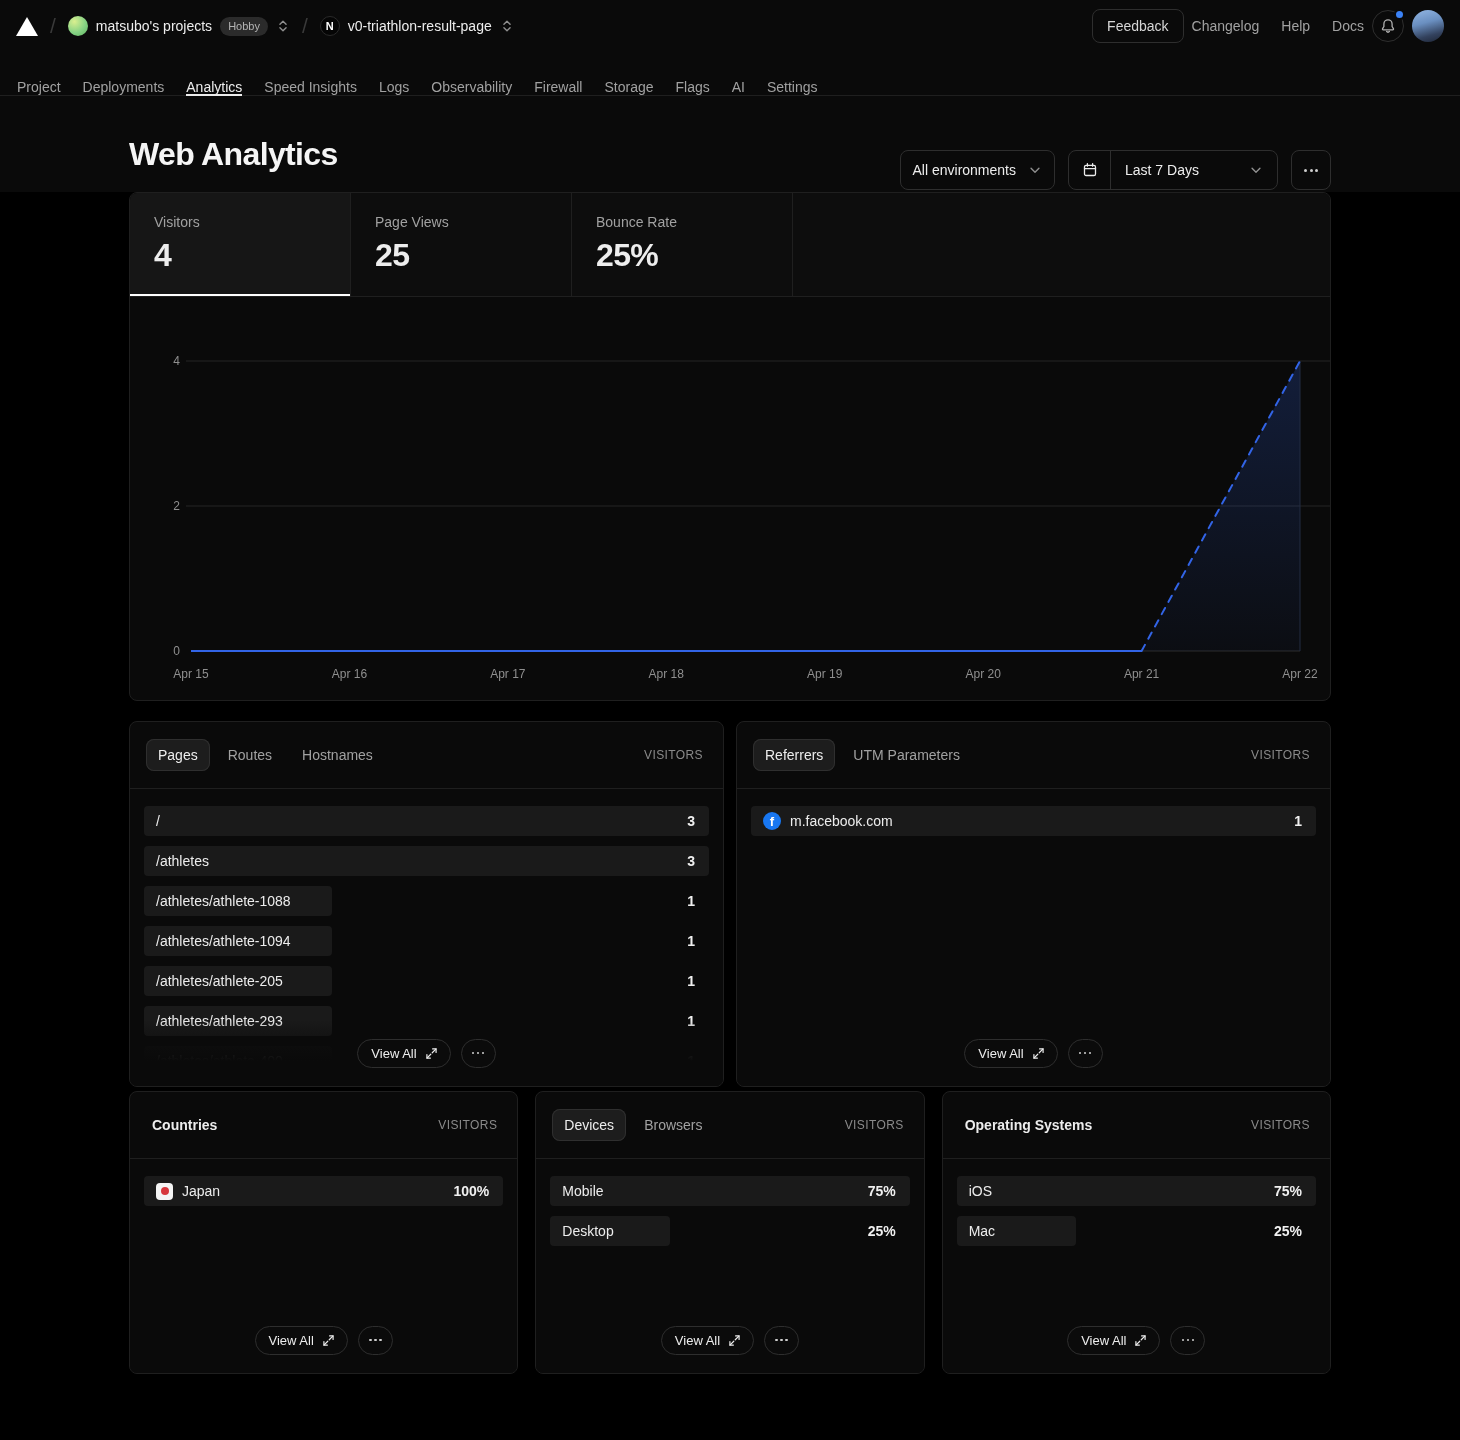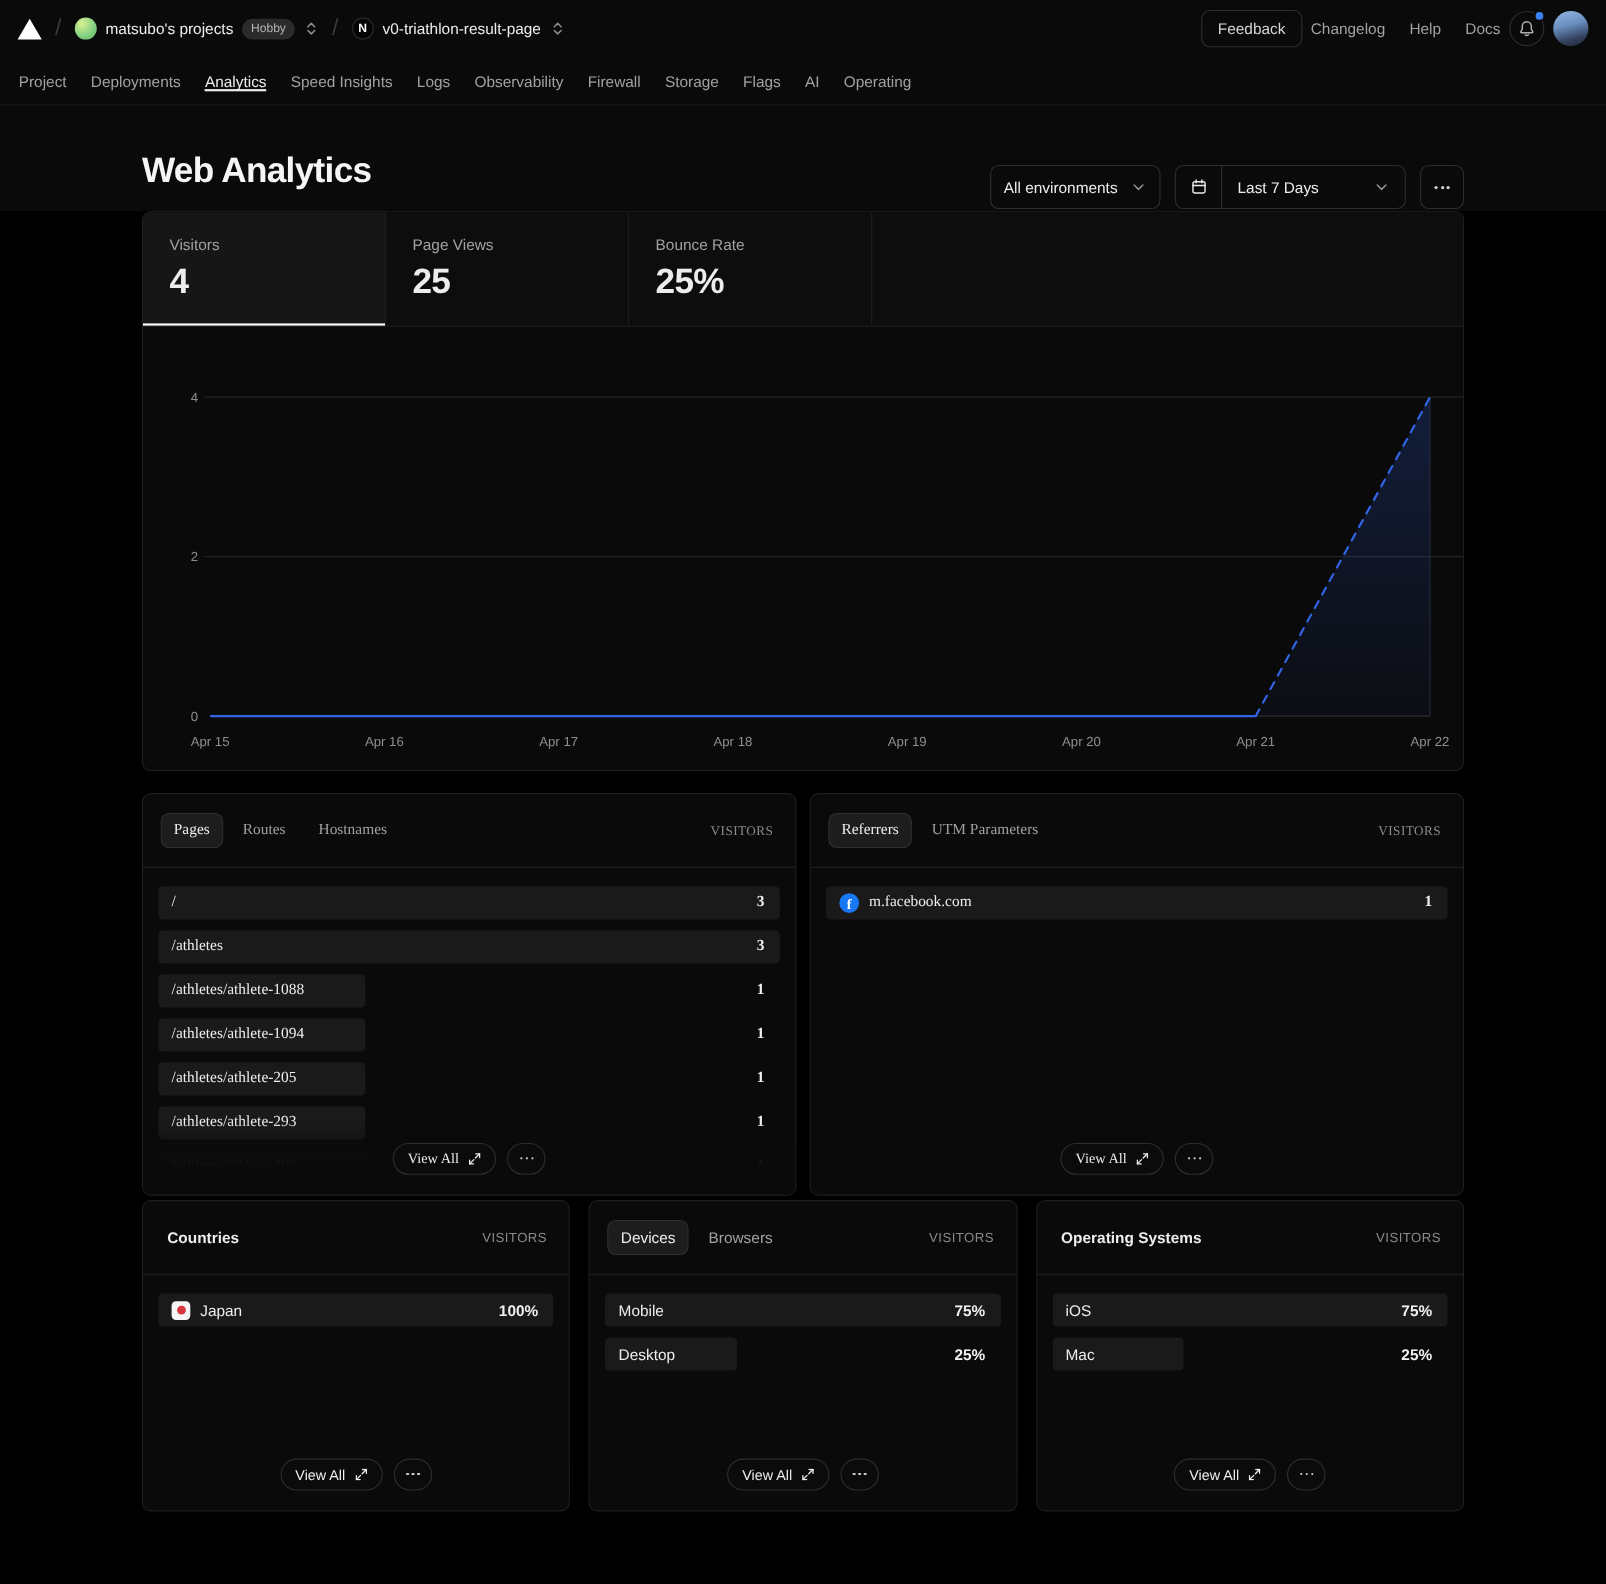--- a/index.html
+++ b/index.html
@@ -25,21 +25,21 @@
   .proj-logo { width:20px; height:20px; border-radius:50%; background:#050505; border:1px solid #2a2a2a; color:#fff; font-size:11px; font-weight:700; display:flex; align-items:center; justify-content:center; }
   .topbar-right { margin-left:auto; display:flex; align-items:center; gap:8px; }
   .feedback-btn { border:1px solid #2e2e2e; background:transparent; border-radius:8px; padding:8px 14px; color:#d6d6d6; font-size:14px; cursor:pointer; font-family:inherit; }
   .top-link { color:#a1a1a1; font-size:14px; cursor:pointer; }
   .bell-btn { width:32px; height:32px; border:1px solid #2e2e2e; border-radius:50%; position:relative; display:flex; align-items:center; justify-content:center; cursor:pointer; background:transparent; }
   .bell-dot { position:absolute; top:-2px; right:-2px; width:11px; height:11px; border-radius:50%; background:#3b82f6; border:2px solid #0a0a0a; }
   .user-avatar { width:32px; height:32px; border-radius:50%; cursor:pointer;
     background:linear-gradient(165deg,#93b7e4 0%, #6a8fc0 40%, #33425e 75%, #1d2434 100%); }
 
   
-  .subnav { display:flex; align-items:center; height:44px; padding:0 6px; border-bottom:1px solid #1f1f1f; }
+  .subnav { display:flex; align-items:flex-end; height:44px; padding:0 6px; border-bottom:1px solid #1f1f1f; }
   .subnav-item { display:flex; align-items:center; padding:0 11px; color:#a1a1a1; font-size:14px; position:relative; cursor:pointer; white-space:nowrap; }
   .subnav-item.active { color:#ededed; }
   .subnav-item.active::after { content:""; position:absolute; left:11px; right:11px; bottom:-1px; height:2px; background:#ededed; }
 
   
   .container { width:1202px; margin:0 auto; }
   .hero { padding:40px 0 20px; }
   .hero-inner { position:relative; }
   .page-title { font-size:32px; font-weight:600; letter-spacing:-0.02em; line-height:36px; color:#f5f5f5; }
   .domain-row { margin-top:12px; display:flex; align-items:center; gap:8px; height:20px; }
@@ -64,21 +64,21 @@
   .stat-tab.active::after { content:""; position:absolute; left:0; right:0; bottom:0; height:2px; background:#fff; }
   .stat-label { font-size:14px; color:#a1a1a1; }
   .stat-value { margin-top:7px; font-size:32px; font-weight:600; letter-spacing:-0.02em; color:#ededed; }
   .chart-wrap { height:403px; }
   .chart-wrap svg { display:block; width:100%; height:100%; }
 
   
   .grid-mid { display:grid; grid-template-columns:1fr 1fr; gap:12px; margin-top:20px; }
   .grid-bottom { display:grid; grid-template-columns:1fr 1fr 1fr; gap:17px; margin-top:4px; padding-bottom:23px; }
   .panel { border:1px solid #1f1f1f; border-radius:8px; background:#0a0a0a; position:relative; overflow:hidden; }
-  .panel.mid { height:366px;font-family:Liberation Serif, serif; }
+  .panel.mid { height:366px; }
   .panel.sm { height:283px; }
   .panel-header { height:67px; border-bottom:1px solid #1f1f1f; display:flex; align-items:center; padding:0 16px; }
   .panel-title { font-size:14px; font-weight:600; color:#ededed; padding-left:6px; }
   .panel-tabs { display:flex; align-items:center; gap:6px; }
   .panel-tab { font-size:14px; color:#a1a1a1; padding:8px 12px; border-radius:8px; cursor:pointer; white-space:nowrap; }
   .panel-tab.active { background:#1d1d1d; color:#ededed; box-shadow:inset 0 0 0 1px #2f2f2f; }
   .visitors-label { margin-left:auto; font-size:12px; color:#8a8a8a; letter-spacing:0.4px; padding-right:4px; }
   .panel-body { padding:17px 14px 0; }
   .lrow { position:relative; height:30px; margin-bottom:10px; display:flex; align-items:center; font-size:14px; cursor:pointer; }
   .lrow-bar { position:absolute; left:0; top:0; bottom:0; background:#1a1a1a; border-radius:4px; }
@@ -146,21 +146,21 @@
       <span class="subnav-item">Project</span>
       <span class="subnav-item">Deployments</span>
       <span class="subnav-item active">Analytics</span>
       <span class="subnav-item">Speed Insights</span>
       <span class="subnav-item">Logs</span>
       <span class="subnav-item">Observability</span>
       <span class="subnav-item">Firewall</span>
       <span class="subnav-item">Storage</span>
       <span class="subnav-item">Flags</span>
       <span class="subnav-item">AI</span>
-      <span class="subnav-item">Operating</span>
+      <span class="subnav-item">Settings</span>
     </nav>
 
   <section class="hero">
     <div class="container hero-inner">
       <h1 class="page-title">Web Analytics</h1>
       <div class="controls">
         <button class="select-btn">
           <span>All environments</span>
           <svg class="icon" width="14" height="14" viewBox="0 0 16 16" fill="none" stroke="#8f8f8f" stroke-width="1.6" stroke-linecap="round" stroke-linejoin="round">
               <path d="M3.5 6l4.5 4.5L12.5 6"></path>

